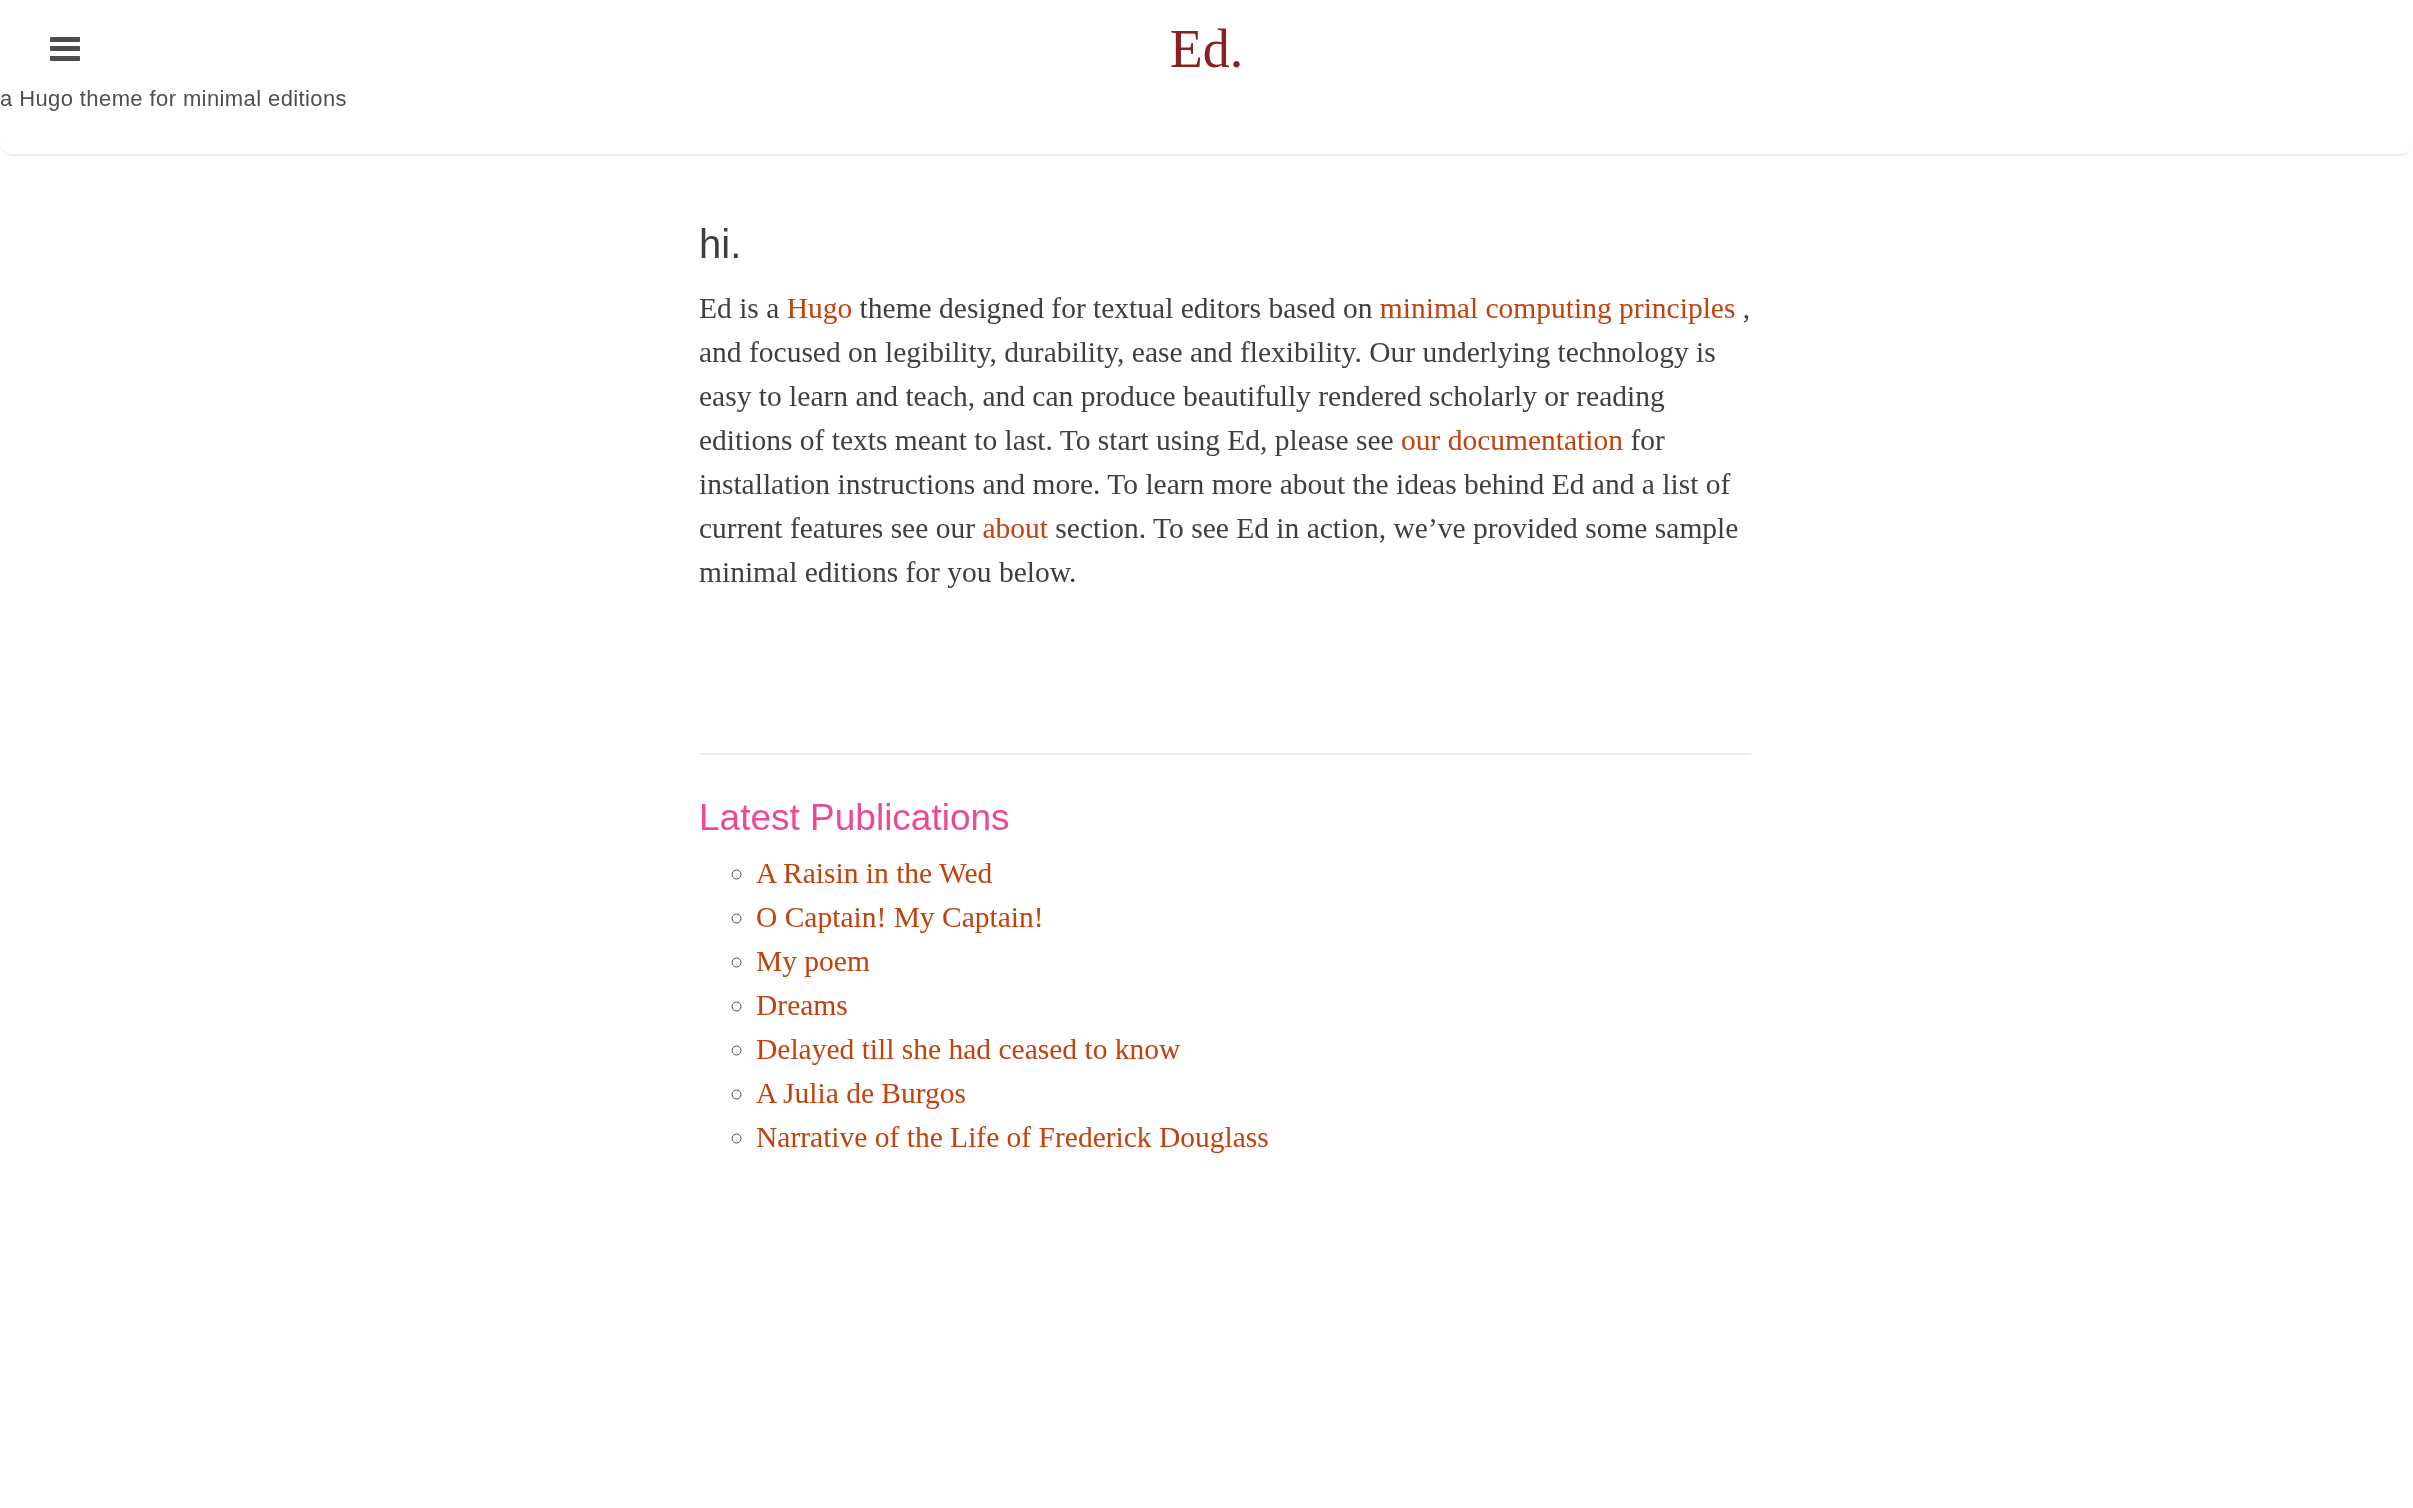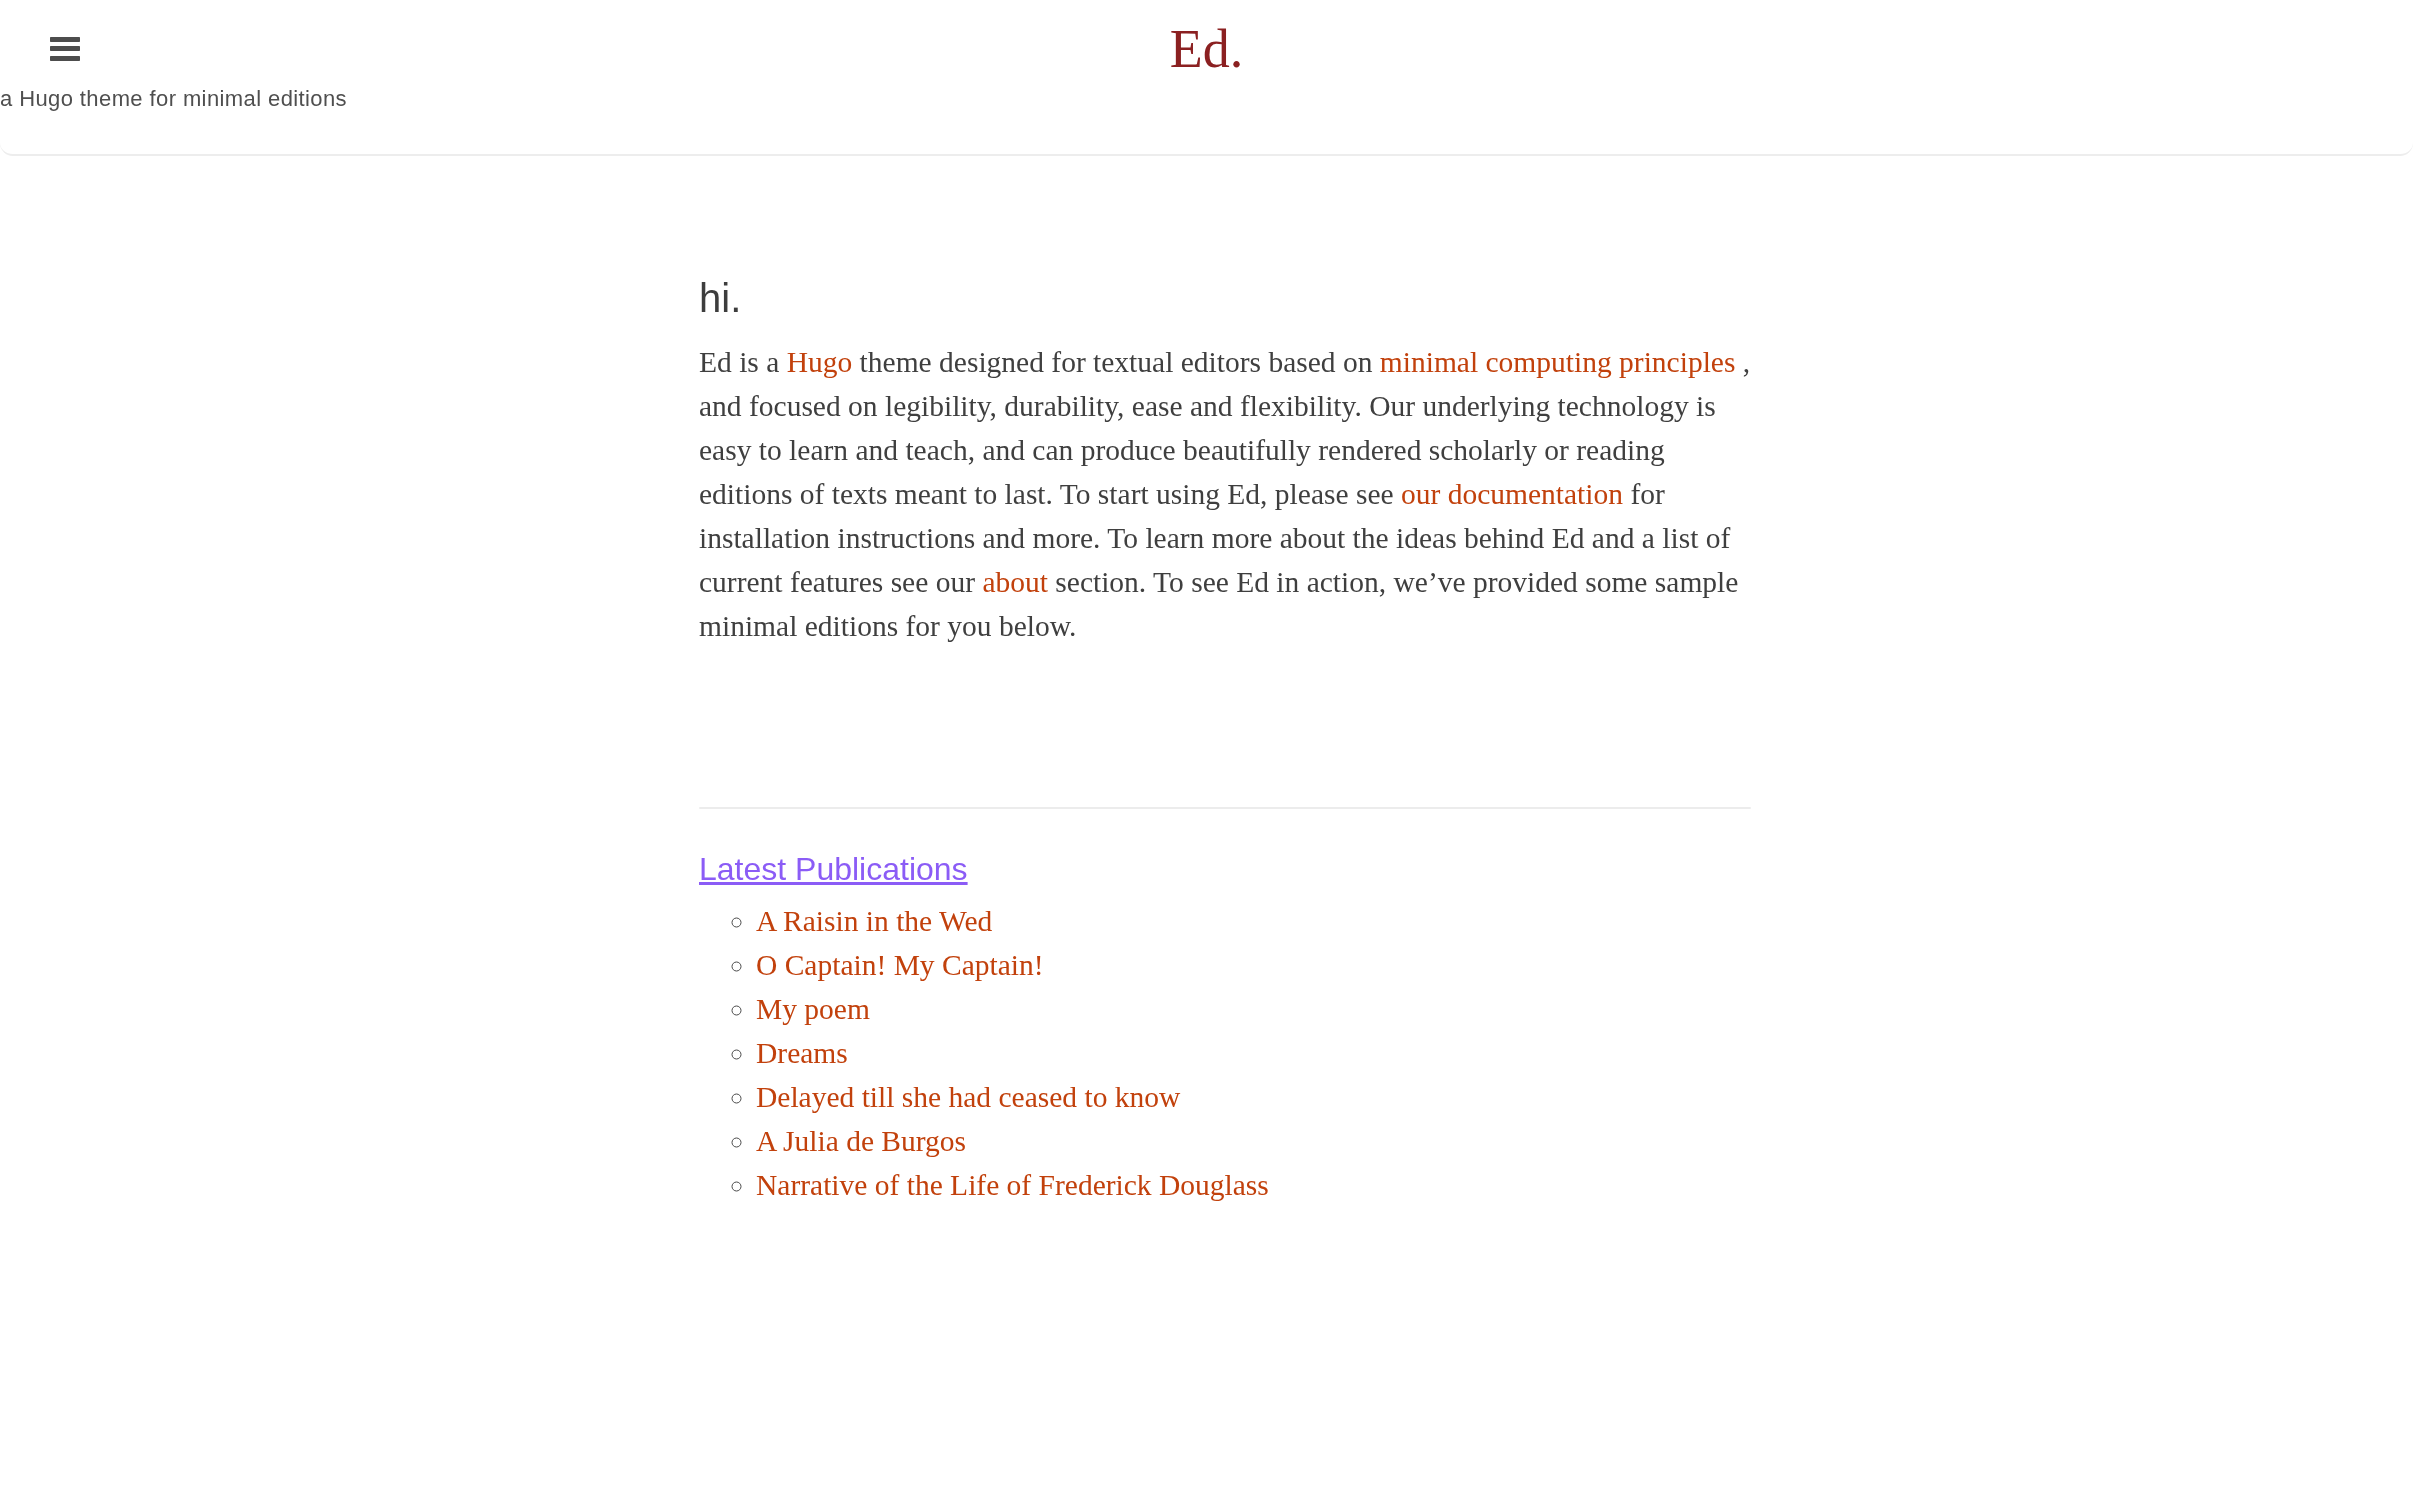--- a/index.html
+++ b/index.html
@@ -66,21 +66,21 @@
     font-weight: normal;
     font-size: 22px;
     letter-spacing: 0.4px;
     color: #4f4f4f;
   }
 
   
   .content {
     width: 1052px;
     margin-left: 699px;
-    padding-top: 120px;
+    padding-top: 66px;
   }
   .page-heading {
     margin: 0 0 20px 0;
     font-family: "Liberation Sans", sans-serif;
     font-weight: normal;
     font-size: 40px;
     line-height: 1.1;
     color: #3d3d3d;
   }
   .intro {
@@ -100,24 +100,23 @@
     border: none;
     border-top: 2.2px solid #ececec;
     margin: 159px 0 0 0;
     width: 100%;
   }
 
   .pub-heading {
     margin: 42px 0 11.5px 0;
     font-family: "Liberation Sans", sans-serif;
     font-weight: normal;
-    font-size: 32px;
+    font-size: 37px;
     line-height: 1.15;
-    color: #8b5cf6;
-    text-decoration: underline;
+    color: #ec4899;
   }
   .pub-list {
     margin: 0;
     padding-left: 57px;
     list-style-type: circle;
   }
   .pub-list li {
     font-family: "Liberation Serif", serif;
     font-size: 29.5px;
     line-height: 44px;

